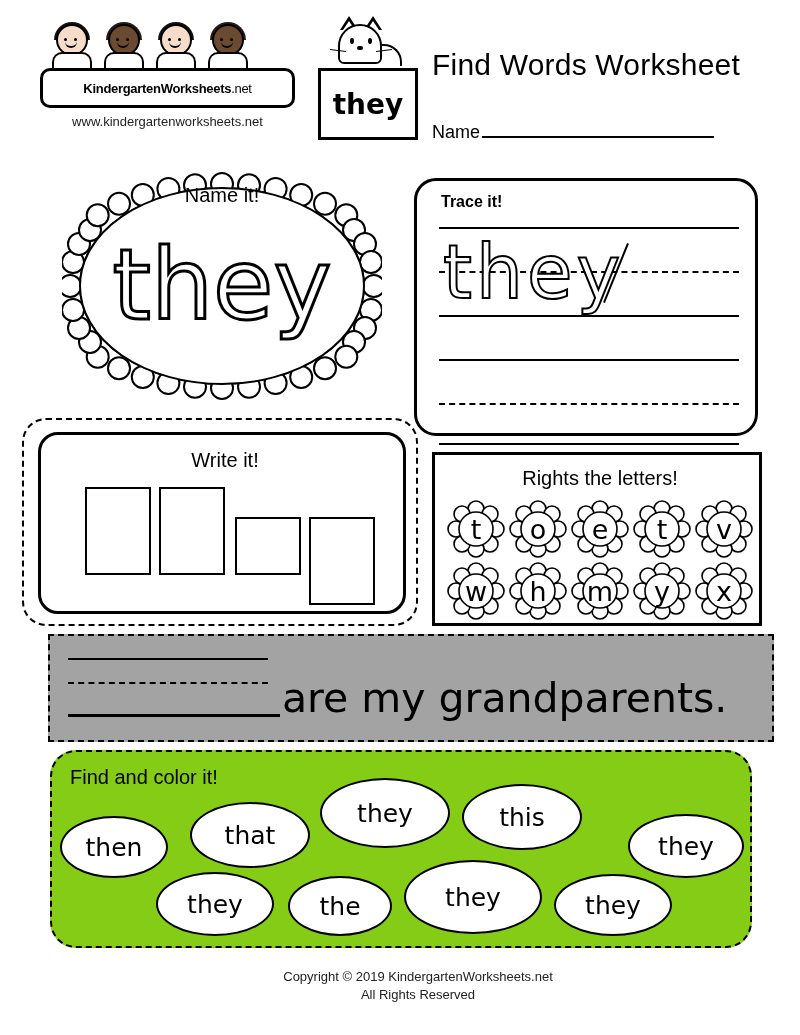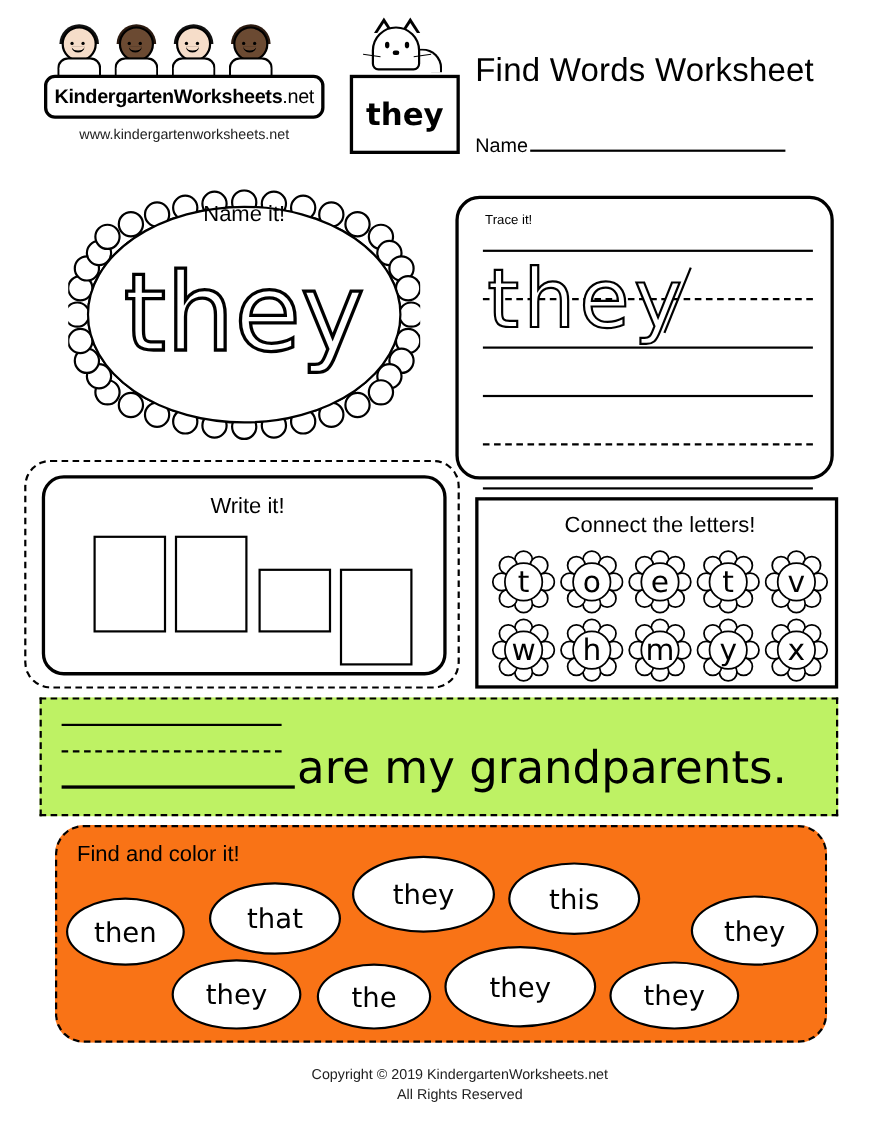--- a/index.html
+++ b/index.html
@@ -87,21 +87,21 @@
     left: 0; top: 46px;
     width: 255px; height: 40px;
     border: 3px solid #000;
     border-radius: 10px;
     background: #fff;
     display: flex;
     align-items: center;
     justify-content: center;
   }
   .logo-text {
-    font-size: 18px;
+    font-size: 13px;
     letter-spacing: -0.3px;
     white-space: nowrap;
   }
   .logo-text .b { font-weight: bold; }
   .logo-url {
     position: absolute;
     left: 0; top: 92px;
     width: 255px;
     text-align: center;
     font-size: 13px;
@@ -238,21 +238,22 @@
     position: absolute;
     left: 414px; top: 178px;
     width: 344px; height: 258px;
     border: 3px solid #000;
     border-radius: 22px;
     background: #fff;
   }
   .trace-label {
     position: absolute;
     left: 24px; top: 12px;
-    font-size: 12px;
+    font-size: 16px;
+    font-weight: bold;
   }
   .trace-lines { position: absolute; left: 22px; top: 46px; width: 300px; }
   .tline-solid { border-top: 2px solid #000; height: 0; }
   .tline-dash { border-top: 2px dashed #000; height: 0; }
   .trace-word {
     position: absolute;
     left: 26px; top: 48px;
     font-size: 74px;
     line-height: 86px;
     font-family: "DejaVu Sans", sans-serif;
@@ -338,24 +339,24 @@
     display: flex;
     align-items: center;
     justify-content: center;
     font-size: 27px;
     font-family: "DejaVu Sans", sans-serif;
   }
 
   
   .sentence-section {
     position: absolute;
-    left: 36px; top: 634px;
+    left: 48px; top: 634px;
     width: 726px; height: 108px;
     border: 2px dashed #000;
-    background: #bef264;
+    background: #a3a3a3;
   }
   .sent-blank-top {
     position: absolute;
     left: 18px; top: 22px;
     width: 200px;
     border-bottom: 2px solid #000;
   }
   .sent-blank-dash {
     position: absolute;
     left: 18px; top: 46px;
@@ -376,21 +377,21 @@
     white-space: nowrap;
   }
 
   
   .find-section {
     position: absolute;
     left: 50px; top: 750px;
     width: 702px; height: 198px;
     border: 2px dashed #000;
     border-radius: 26px;
-    background: #f97316;
+    background: #84cc16;
     text-align: center;
   }
   .find-label {
     position: absolute;
     left: 18px; top: 14px;
     font-size: 20px;
   }
   .bubble {
     position: absolute;
     border: 2px solid #000;
@@ -560,21 +561,21 @@
     <div class="write-inner">
       <div class="write-label">Write it!</div>
       <div class="wbox b1"></div>
       <div class="wbox b2"></div>
       <div class="wbox b3"></div>
       <div class="wbox b4"></div>
     </div>
   </div>
 
   <div class="connect-box">
-    <div class="connect-label">Connect the letters!</div>
+    <div class="connect-label">Rights the letters!</div>
     <div class="flower-grid">
       <div class="flower-row">
         <div class="flower">
           <svg width="58" height="60" viewBox="0 0 58 60">
               <g fill="#fff" stroke="#000" stroke-width="1.6">
                 <circle cx="29" cy="10" r="8"></circle>
                 <circle cx="43" cy="15" r="8"></circle>
                 <circle cx="49" cy="30" r="8"></circle>
                 <circle cx="43" cy="45" r="8"></circle>
                 <circle cx="29" cy="50" r="8"></circle>

